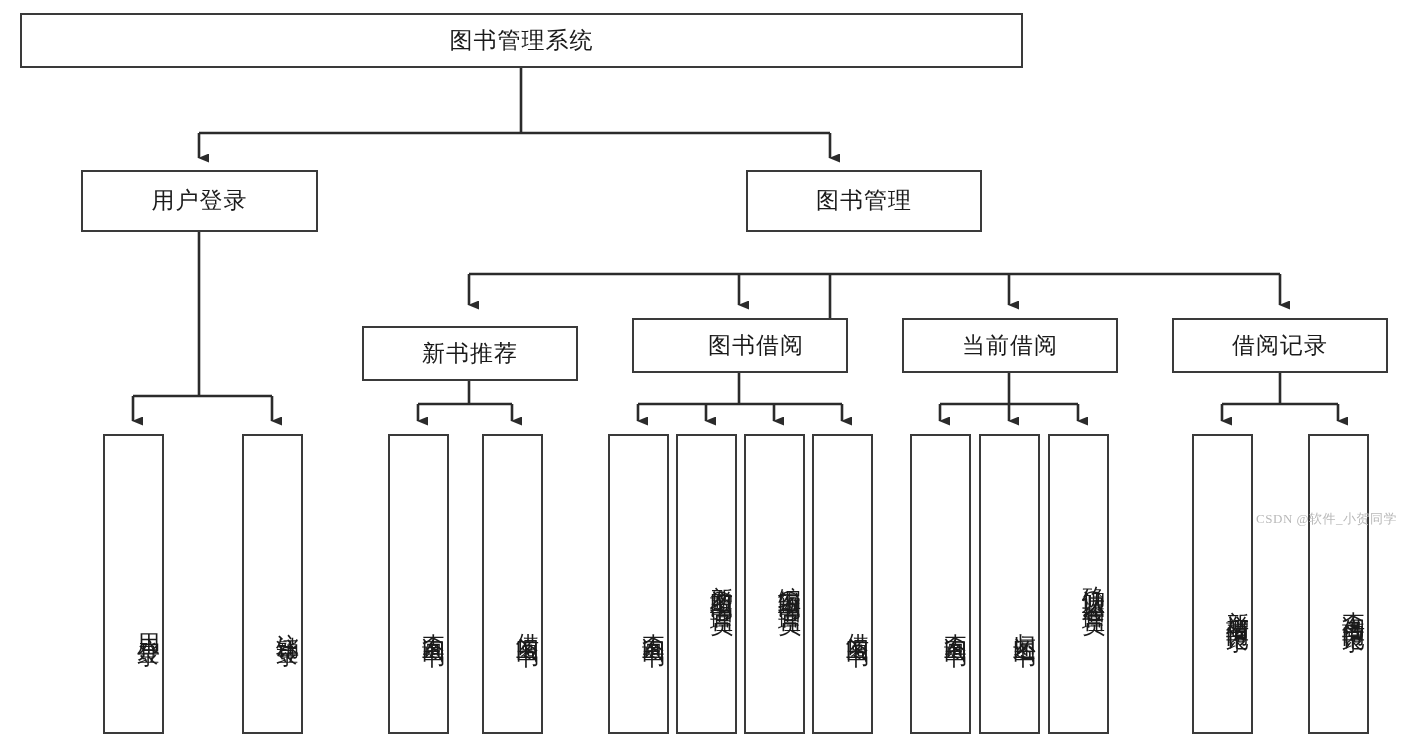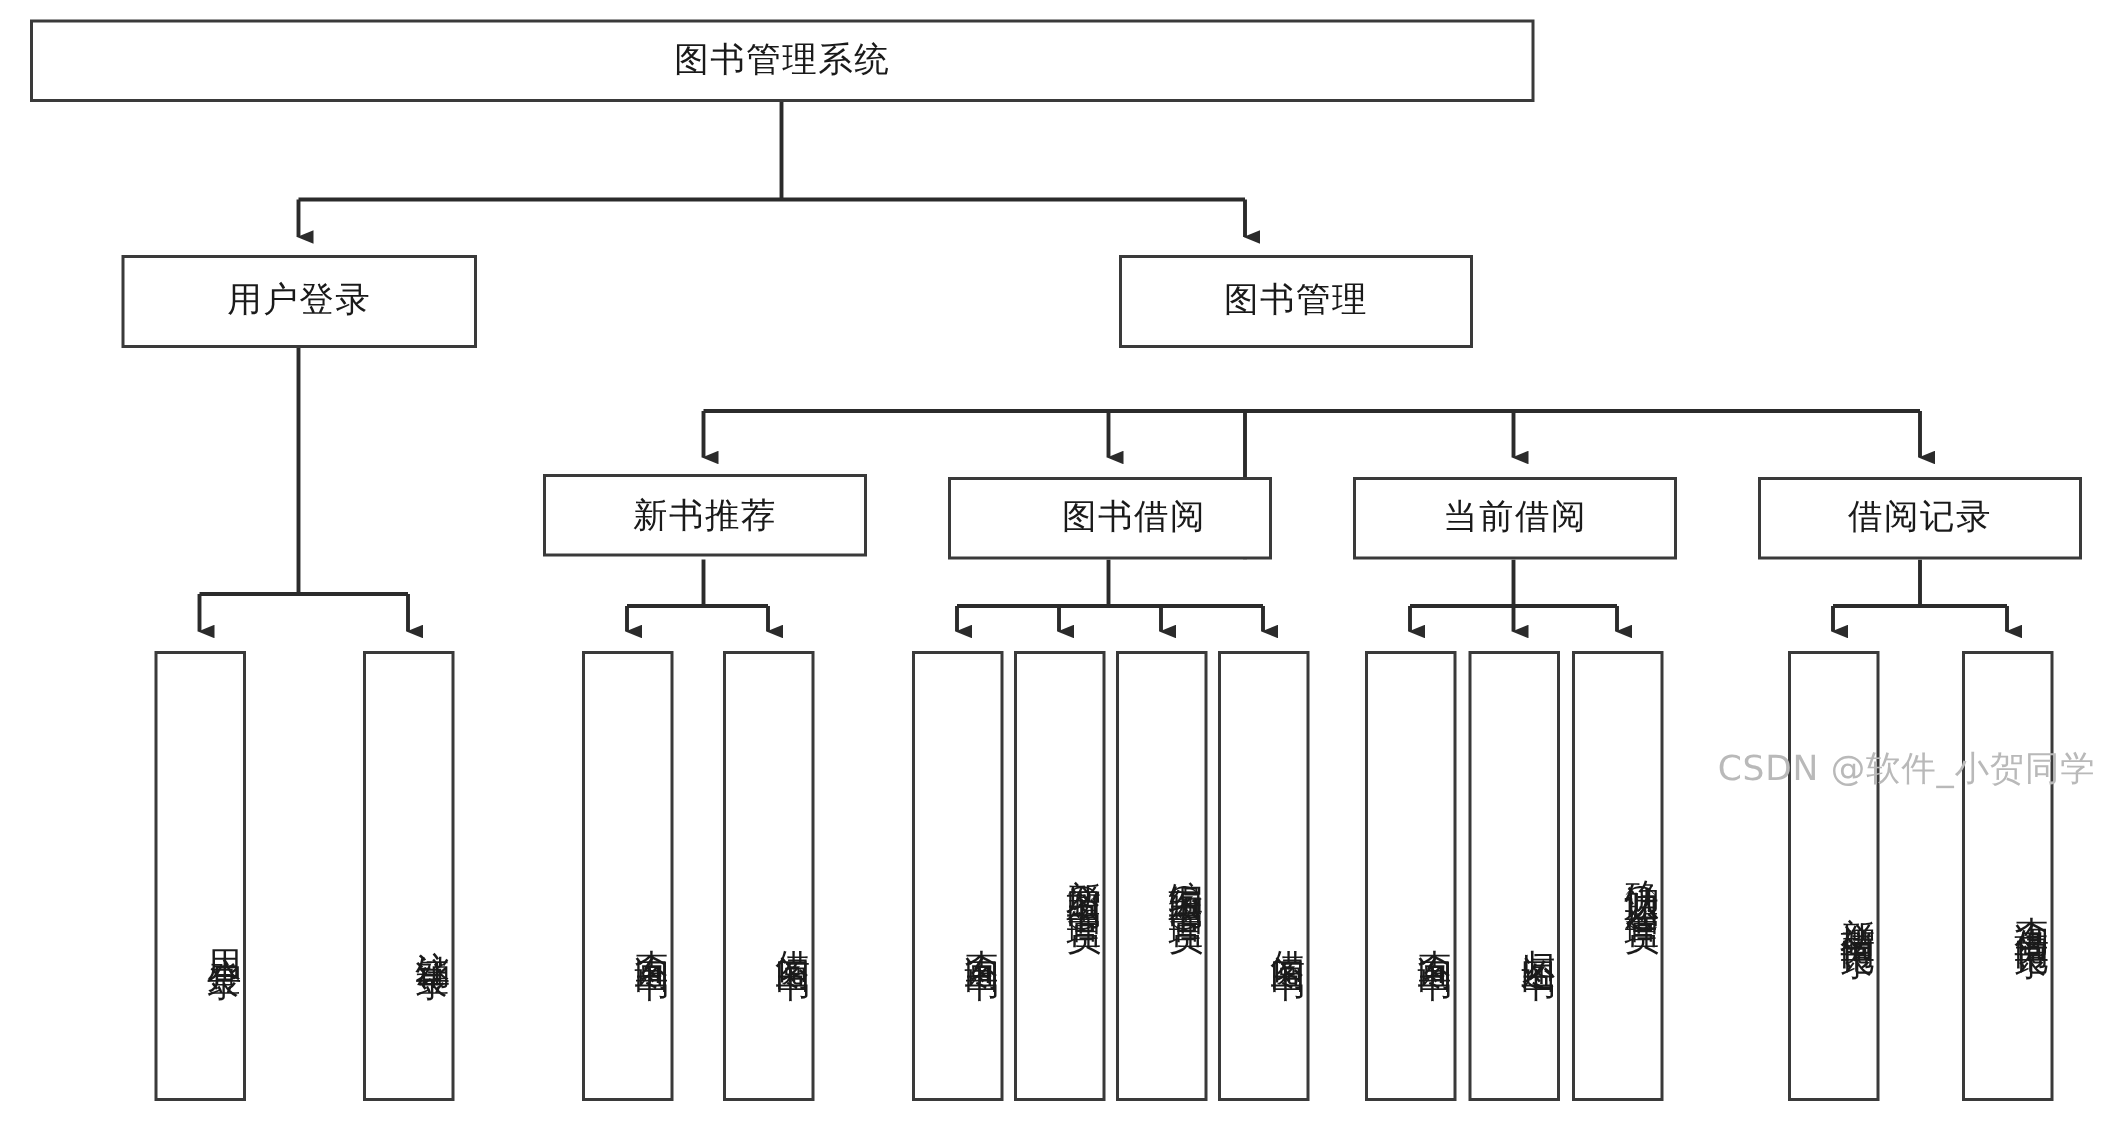--- a/index.html
+++ b/index.html
@@ -57,24 +57,25 @@
     padding-top: 2px;
   }
   .node-label {
     display: block;
     white-space: pre;
   }
   #watermark {
     position: absolute;
     right: 8px;
     bottom: 4px;
-    font-size: 23px;
+    font-size: 13px;
     color: #b9b9b9;
     letter-spacing: 0.5px;
     user-select: none;
+    font-family: Liberation Serif, serif;
   }
 </style>
 </head>
 <body>
 
 <div id="diagram-root">
 
   <svg id="connector-layer" viewBox="0 0 1405 747" xmlns="http://www.w3.org/2000/svg">
     <defs>
       <marker id="arrowhead" markerWidth="9" markerHeight="11" refX="4.5" refY="10" orient="auto" markerUnits="userSpaceOnUse">
@@ -129,21 +130,21 @@
     <span class="node-label">图书管理系统</span>
   </div>
 
   <div class="node horizontal" style="left:81px; top:170px; width:237px; height:62px;">
     <span class="node-label">用户登录</span>
   </div>
   <div class="node horizontal" style="left:712px; top:170px; width:236px; height:62px;margin-left:34px;">
     <span class="node-label">图书管理</span>
   </div>
 
-  <div class="node horizontal" style="left:362px; top:316px; width:216px; height:55px;font-family:Liberation Serif, serif;">
+  <div class="node horizontal" style="left:362px; top:326px; width:216px; height:55px;">
     <span class="node-label">新书推荐</span>
   </div>
   <div class="node horizontal" style="left:632px; top:318px; width:216px; height:55px;padding-left:32px;">
     <span class="node-label">图书借阅</span>
   </div>
   <div class="node horizontal" style="left:902px; top:318px; width:216px; height:55px;">
     <span class="node-label">当前借阅</span>
   </div>
   <div class="node horizontal" style="left:1172px; top:318px; width:216px; height:55px;">
     <span class="node-label">借阅记录</span>

